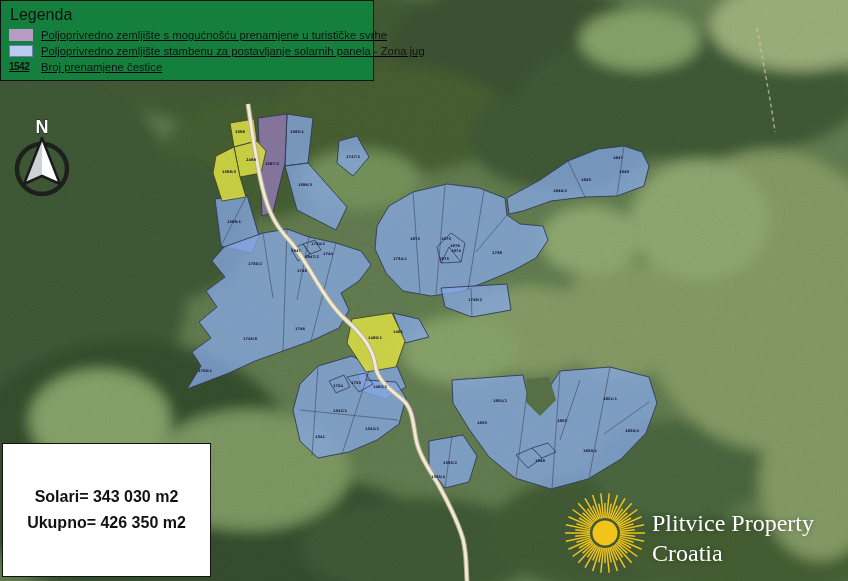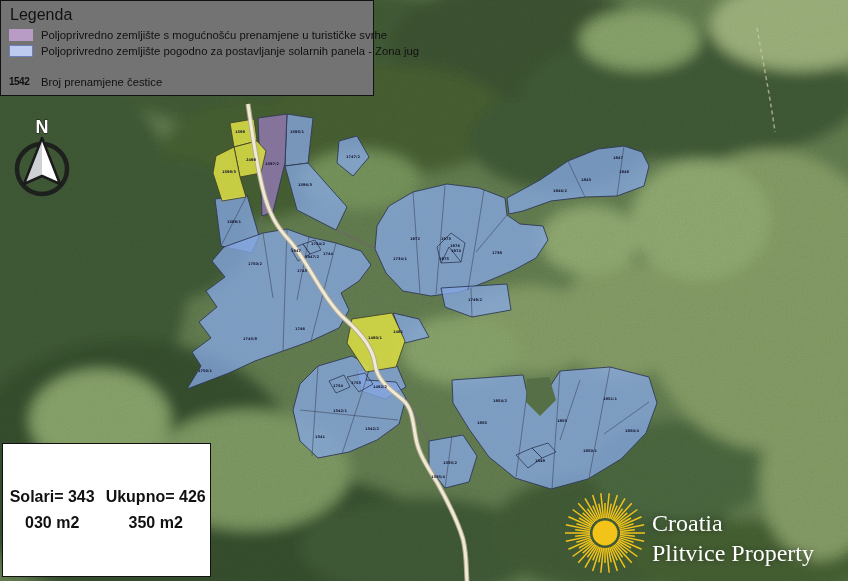--- a/index.html
+++ b/index.html
@@ -1,37 +1,37 @@
 <!DOCTYPE html>
 <html><head>
 <meta charset="utf-8">
 <style>
   html,body{margin:0;padding:0;background:#ffffff;}
   .stage{position:relative;width:848px;height:581px;overflow:hidden;
          font-family:"Liberation Sans",sans-serif;background:#5c744a;}
   .map-svg{position:absolute;left:0;top:0;}
 
   
-  .legend{position:absolute;left:0;top:0;width:355px;background:#737373;
+  .legend{position:absolute;left:0;top:0;width:355px;background:#15803d;
           border:1.5px solid #111;padding:5px 9px 7px 8px;box-sizing:content-box;}
   .legend-title{font-size:16px;color:#111;margin:0 0 5px 1px;}
-  .legend-row{display:flex;align-items:flex-end;margin-top:4px;line-height:12px;}
+  .legend-row{display:flex;align-items:flex-start;margin-top:4px;line-height:12px;text-decoration:underline;}
   .swatch{width:24px;height:12px;margin-right:8px;flex:0 0 24px;display:inline-block;}
   .swatch-blue{border:1px solid #6d7fb8;box-sizing:border-box;}
   .swatch-text{font-size:10px;font-weight:bold;color:#111;letter-spacing:-.5px;
-               text-align:left;height:auto;margin-top:15px;}
+               text-align:left;height:auto;}
   .swatch-line{height:0;border-top:2px solid #8a8a8a;}
   .legend-label{font-size:11.3px;color:#111;white-space:nowrap;}
 
   
   .north{position:absolute;left:8px;top:112px;width:70px;height:90px;}
 
   
   .stats{position:absolute;left:2px;top:443px;width:207px;height:132px;background:#ffffff;
-         border:1.6px solid #111;display:flex;flex-direction:row;justify-content:center;
+         border:1.6px solid #111;display:flex;flex-direction:column;justify-content:center;
          align-items:center;}
   .stats div{font-size:16px;font-weight:bold;color:#111;line-height:26px;text-align:center;}
 
   
   .logo-sun{position:absolute;left:560px;top:488px;width:90px;height:90px;}
   .logo-text{position:absolute;left:652px;top:508px;color:#ffffff;
              font-family:"Liberation Serif",serif;font-size:24px;line-height:30px;
              text-shadow:0 0 5px rgba(0,0,0,.35);white-space:nowrap;}
 
   
@@ -228,21 +228,21 @@
     <div class="legend-title">Legenda</div>
 
     <div class="legend-row">
       <span class="swatch" style="background-color: rgb(184, 156, 198);"></span>
       <span class="legend-label">Poljoprivredno zemljište s mogućnošću prenamjene u turističke svrhe</span>
     </div>
 
 
     <div class="legend-row">
       <span class="swatch swatch-blue" style="background-color: rgb(189, 203, 240);"></span>
-      <span class="legend-label">Poljoprivredno zemljište pogodno za postavljanje solarnih panela - Zona jug</span>
+      <span class="legend-label">Poljoprivredno zemljište stambenu za postavljanje solarnih panela - Zona jug</span>
     </div>
 
     <div class="legend-row">
       <span class="swatch swatch-text">1542</span>
       <span class="legend-label">Broj prenamjene čestice</span>
     </div>
 
   </div>
 
   <div class="north">
@@ -319,17 +319,17 @@
         <line x1="57.13525491562421" y1="36.1832212156129" x2="77.36067977499789" y2="21.488589908301066" stroke="#f2c41a" stroke-width="1.5"></line>
         <line x1="57.99038105676658" y1="37.50000000000001" x2="70.98076211353316" y2="30.00000000000001" stroke="#f2c41a" stroke-width="1.5"></line>
         <line x1="58.703181864639014" y1="38.898950353863" x2="81.54181830570404" y2="28.730534276967994" stroke="#f2c41a" stroke-width="1.5"></line>
         <line x1="59.265847744427305" y1="40.364745084375784" x2="73.53169548885461" y2="35.72949016875157" stroke="#f2c41a" stroke-width="1.5"></line>
         <line x1="59.672214011007085" y1="41.88132463773361" x2="84.12590402935223" y2="36.683532367289644" stroke="#f2c41a" stroke-width="1.5"></line>
         <line x1="59.9178284305241" y1="43.432073050985196" x2="74.8356568610482" y2="41.8641461019704" stroke="#f2c41a" stroke-width="1.5"></line>
       </g>
     <circle cx="45" cy="45" r="12.5" fill="#f2c41a"></circle>
   </svg>
   <div class="logo-text">
+    <div>Plitvice Property</div>
     <div>Croatia</div>
-    <div>Plitvice Property</div>
   </div>
 
 </div>
 
 </body></html>

